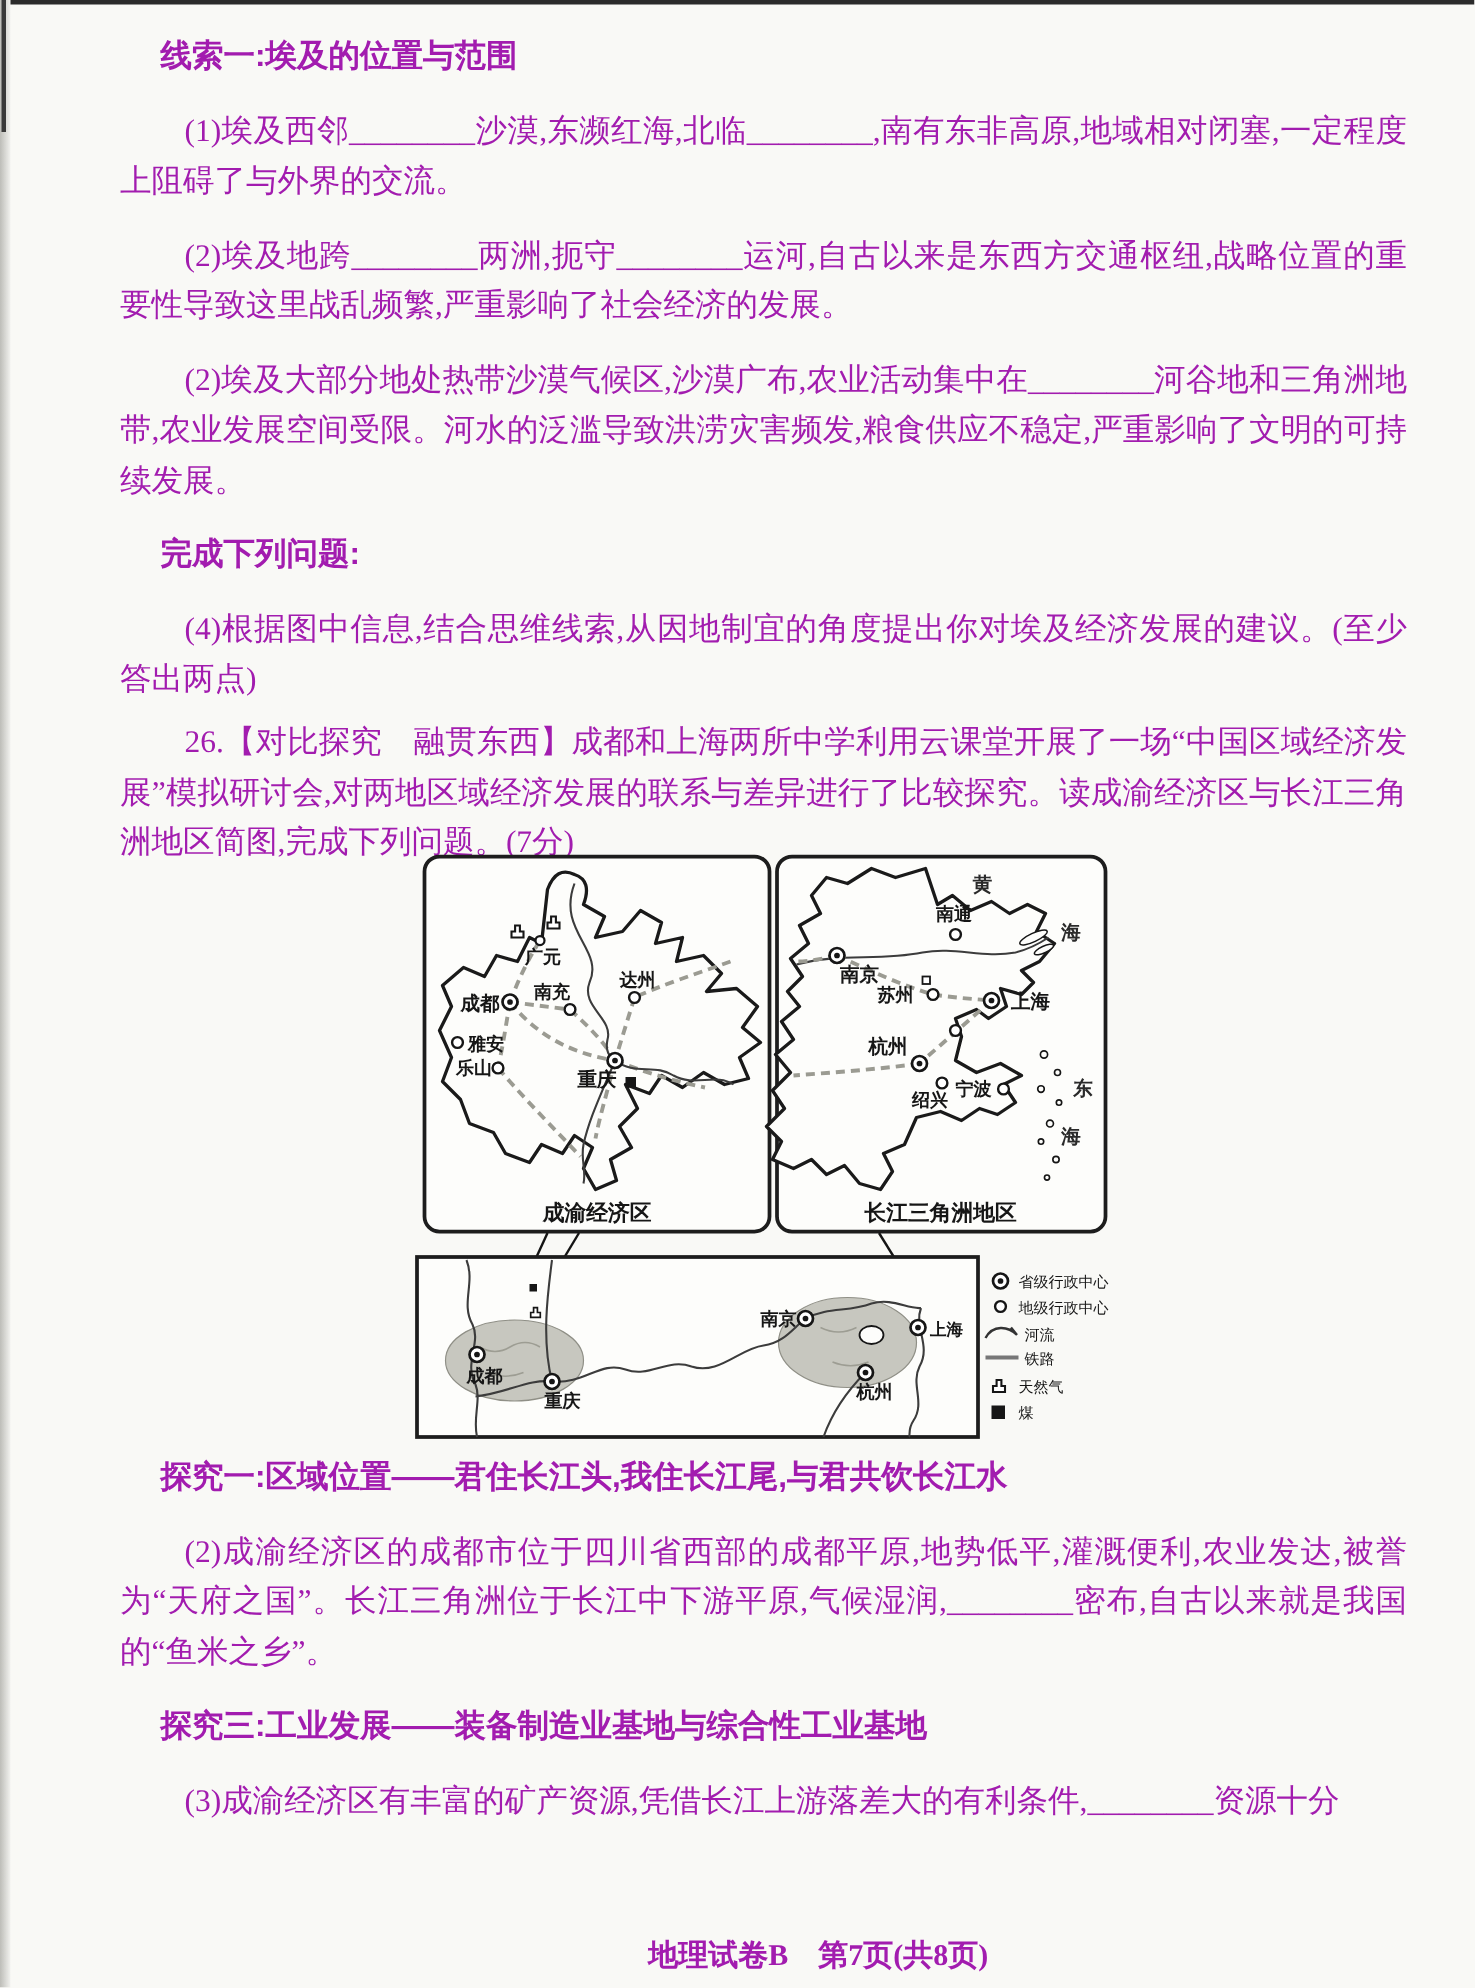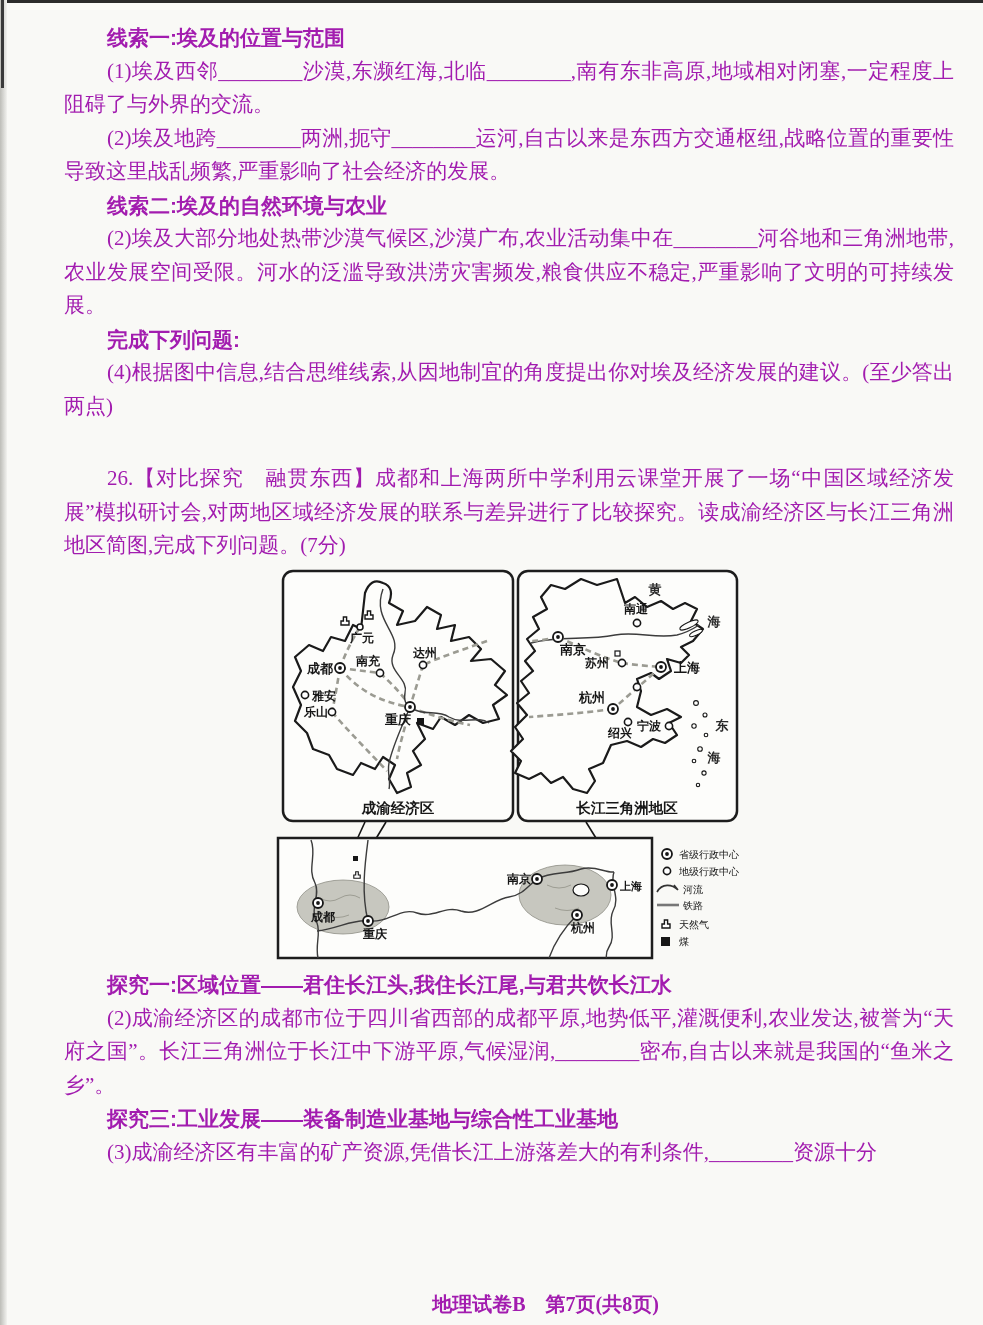--- a/index.html
+++ b/index.html
@@ -2,21 +2,21 @@
 <html><head>
 <meta charset="utf-8">
 <style>
   html,body{margin:0;padding:0;}
   body{width:983px;height:1325px;background:#f9f9f6;position:relative;overflow:hidden;}
   .page{position:absolute;inset:0;color:#a21caf;filter:blur(.25px);}
   .edge-top{position:absolute;top:0;left:0;width:100%;height:3px;background:#2b2b2b;}
   .edge-left{position:absolute;top:0;left:0;width:7px;height:100%;background:linear-gradient(to right,#bdbdb8,#f2f2ef);}
   .edge-left-dark{position:absolute;top:0;left:1px;width:3px;height:88px;background:#3a3a3a;}
   .block{position:absolute;left:64px;width:890px;}
-  .block p{margin:0;text-indent:43px;text-align:justify;font:21px/33.5px "Liberation Serif","DejaVu Serif",serif;}
+  .block p{margin:16px;text-indent:43px;text-align:justify;font:21px/33.5px "Liberation Serif","DejaVu Serif",serif;}
   .block h3{margin:0;text-indent:43px;font:700 21px/33.5px "Liberation Sans","DejaVu Sans",sans-serif;}
   .footer{position:absolute;top:1291px;left:0;width:100%;text-align:center;
           font:700 20px/26px "Liberation Serif","DejaVu Serif",serif;padding-left:60px;box-sizing:border-box;margin-left:24px;}
   svg text{font-family:"Liberation Sans","DejaVu Sans",sans-serif;fill:#161616;}
   .city{font-size:12px;font-weight:700;}
   .city-lg{font-size:13px;font-weight:700;}
   .sea{font-size:13px;font-weight:700;fill:#2a2a2a;}
   .cap{font-size:14.5px;font-weight:600;font-family:"Liberation Serif","DejaVu Serif",serif;}
   .lgd{font-size:10px;}
   .outline{fill:#fdfdfb;stroke:#1a1a1a;stroke-width:2.2;stroke-linejoin:round;}
@@ -30,21 +30,20 @@
 
 <div class="page">
   <div class="edge-top"></div>
   <div class="edge-left"></div>
   <div class="edge-left-dark"></div>
 
   <section class="block" style="top:21px">
     <h3>线索一:埃及的位置与范围</h3>
     <p>(1)埃及西邻________沙漠,东濒红海,北临________,南有东非高原,地域相对闭塞,一定程度上阻碍了与外界的交流。</p>
     <p>(2)埃及地跨________两洲,扼守________运河,自古以来是东西方交通枢纽,战略位置的重要性导致这里战乱频繁,严重影响了社会经济的发展。</p>
-    <h3>线索二:埃及的自然环境与农业</h3>
     <p>(2)埃及大部分地处热带沙漠气候区,沙漠广布,农业活动集中在________河谷地和三角洲地带,农业发展空间受限。河水的泛滥导致洪涝灾害频发,粮食供应不稳定,严重影响了文明的可持续发展。</p>
     <h3>完成下列问题:</h3>
     <p>(4)根据图中信息,结合思维线索,从因地制宜的角度提出你对埃及经济发展的建议。(至少答出两点)</p>
   </section>
 
   <section class="block" style="top:462px">
     <p>26.【对比探究　融贯东西】成都和上海两所中学利用云课堂开展了一场“中国区域经济发展”模拟研讨会,对两地区域经济发展的联系与差异进行了比较探究。读成渝经济区与长江三角洲地区简图,完成下列问题。(7分)</p>
   </section>
 
   <svg style="position:absolute;left:265px;top:563px" width="500" height="402" viewBox="0 0 500 402">

